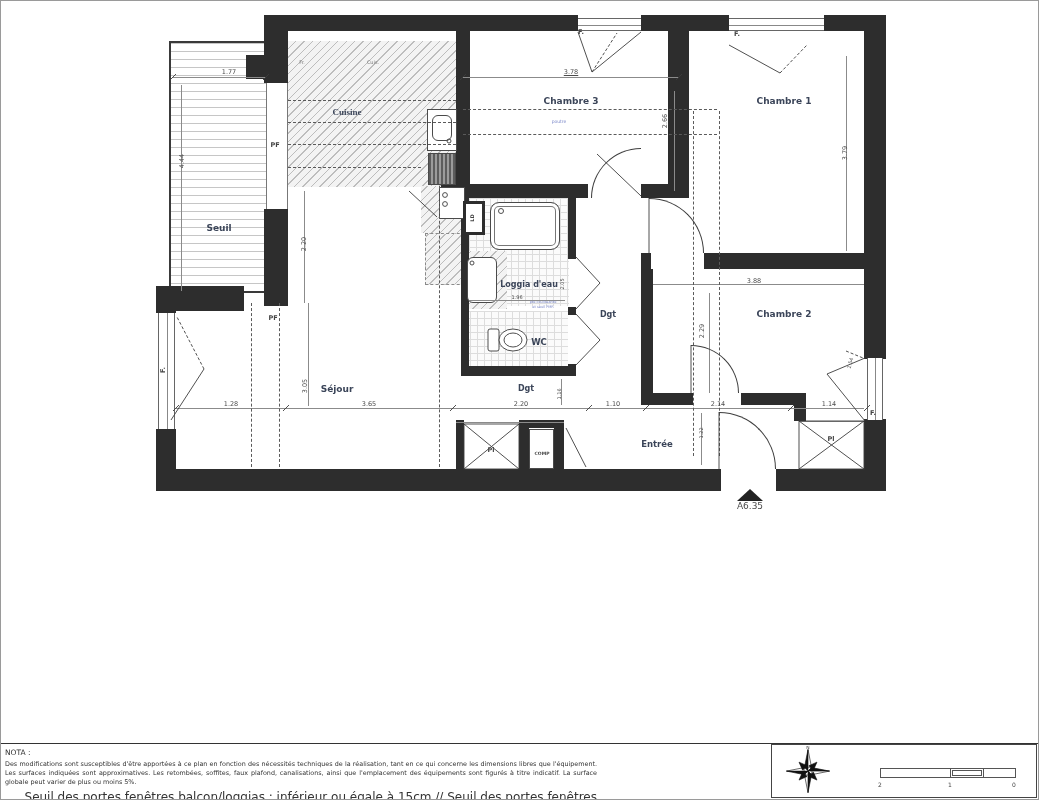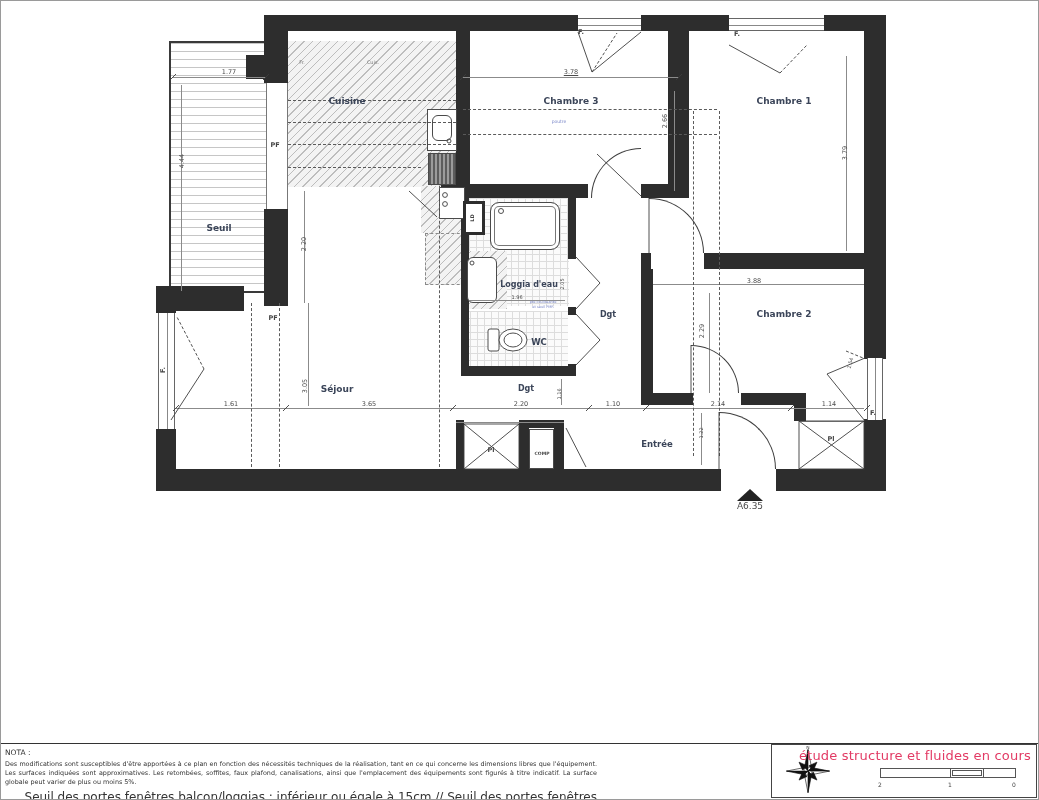--- a/index.html
+++ b/index.html
@@ -180,21 +180,21 @@
       <path d="M408,190 L436,216"></path>
 
       <path d="M172,410 L178,404 M282,410 L288,404 M449,410 L455,404 M585,410 L591,404 M642,410 L648,404 M787,410 L793,404 M863,410 L869,404"></path>
       <path d="M169,79 L175,73 M262,79 L268,73 M459,79 L465,73 M675,79 L681,73"></path>
     </g>
     <polygon points="736,500 762,500 749,488" fill="#222"></polygon>
   </svg>
 
   <div id="labels">
       <span class="pl room" style="left: 218px; top: 227px; transform: translate(-50%, -50%) rotate(0deg);">Seuil</span>
-      <span class="pl room" style="left: 346px; top: 100px; transform: translate(-50%, -50%) rotate(0deg);">Cuisine</span>
+      <span class="pl room" style="left: 346px; top: 111px; transform: translate(-50%, -50%) rotate(0deg); font-family: Liberation Serif, serif;">Cuisine</span>
       <span class="pl room" style="left: 570px; top: 100px; transform: translate(-50%, -50%) rotate(0deg);">Chambre 3</span>
       <span class="pl room" style="left: 783px; top: 100px; transform: translate(-50%, -50%) rotate(0deg);">Chambre 1</span>
       <span class="pl room" style="left: 336px; top: 388px; transform: translate(-50%, -50%) rotate(0deg);">Séjour</span>
       <span class="pl room" style="left: 528px; top: 283px; font-size: 8px; transform: translate(-50%, -50%) rotate(0deg);">Loggia d'eau</span>
       <span class="pl room" style="left: 538px; top: 341px; font-size: 8.5px; transform: translate(-50%, -50%) rotate(0deg);">WC</span>
       <span class="pl room" style="left: 783px; top: 313px; transform: translate(-50%, -50%) rotate(0deg);">Chambre 2</span>
       <span class="pl room" style="left: 656px; top: 443px; font-size: 8.5px; transform: translate(-50%, -50%) rotate(0deg);">Entrée</span>
       <span class="pl room" style="left: 525px; top: 387px; font-size: 8px; transform: translate(-50%, -50%) rotate(0deg);">Dgt</span>
       <span class="pl room" style="left: 607px; top: 313px; font-size: 8px; transform: translate(-50%, -50%) rotate(0deg);">Dgt</span>
       <span class="pl small" style="left: 274px; top: 144px; transform: translate(-50%, -50%) rotate(0deg);">PF</span>
@@ -215,21 +215,21 @@
       <span class="pl dim" style="left: 749px; top: 505px; font-size: 9px; transform: translate(-50%, -50%) rotate(0deg);">A6.35</span>
       <span class="pl dim" style="left: 228px; top: 71px; transform: translate(-50%, -50%) rotate(0deg);">1.77</span>
       <span class="pl dim" style="left: 570px; top: 71px; transform: translate(-50%, -50%) rotate(0deg); text-decoration: underline;">3.78</span>
       <span class="pl dim" style="left: 181px; top: 160px; transform: translate(-50%, -50%) rotate(-90deg);">4.44</span>
       <span class="pl dim" style="left: 303px; top: 243px; transform: translate(-50%, -50%) rotate(-90deg);">2.20</span>
       <span class="pl dim" style="left: 304px; top: 385px; transform: translate(-50%, -50%) rotate(-90deg);">3.05</span>
       <span class="pl dim" style="left: 664px; top: 120px; transform: translate(-50%, -50%) rotate(-90deg);">2.66</span>
       <span class="pl dim" style="left: 844px; top: 152px; transform: translate(-50%, -50%) rotate(-90deg);">3.79</span>
       <span class="pl dim" style="left: 753px; top: 280px; transform: translate(-50%, -50%) rotate(0deg);">3.88</span>
       <span class="pl dim" style="left: 701px; top: 330px; transform: translate(-50%, -50%) rotate(-90deg);">2.29</span>
-      <span class="pl dim" style="left: 230px; top: 403px; transform: translate(-50%, -50%) rotate(0deg);">1.61</span>
+      <span class="pl dim" style="left: 230px; top: 403px; transform: translate(-50%, -50%) rotate(0deg);">1.28</span>
       <span class="pl dim" style="left: 368px; top: 403px; transform: translate(-50%, -50%) rotate(0deg);">3.65</span>
       <span class="pl dim" style="left: 520px; top: 403px; transform: translate(-50%, -50%) rotate(0deg);">2.20</span>
       <span class="pl dim" style="left: 612px; top: 403px; transform: translate(-50%, -50%) rotate(0deg);">1.10</span>
       <span class="pl dim" style="left: 717px; top: 403px; transform: translate(-50%, -50%) rotate(0deg);">2.14</span>
       <span class="pl dim" style="left: 828px; top: 403px; transform: translate(-50%, -50%) rotate(0deg);">1.14</span>
       <span class="pl dim" style="left: 558px; top: 393px; font-size: 5px; transform: translate(-50%, -50%) rotate(-90deg);">1.16</span>
       <span class="pl dim" style="left: 700px; top: 432px; font-size: 5px; transform: translate(-50%, -50%) rotate(-90deg);">1.22</span>
       <span class="pl dim" style="left: 516px; top: 296px; font-size: 5px; transform: translate(-50%, -50%) rotate(0deg);">1.96</span>
       <span class="pl dim" style="left: 561px; top: 283px; font-size: 5px; transform: translate(-50%, -50%) rotate(-90deg);">2.05</span>
       <span class="pl dim" style="left: 849px; top: 362px; font-size: 5px; transform: translate(-50%, -50%) rotate(-75deg);">1.54</span>
@@ -253,21 +253,20 @@
           <path d="M-24,0 L0,0 L-4,4 Z" fill="#111"></path>
             <path d="M-24,0 L0,0 L-4,-4 Z" fill="#fff"></path>
           <path d="M10,-10 L6,-1 L1,-6 Z" fill="#111"></path>
             <path d="M10,10 L1,6 L6,1 Z" fill="#111"></path>
           <path d="M-10,10 L-6,1 L-1,6 Z" fill="#111"></path>
             <path d="M-10,-10 L-1,-6 L-6,-1 Z" fill="#111"></path>
           <circle cx="0" cy="0" r="4.5" fill="none"></circle>
         </g>
         <text x="0" y="-25" text-anchor="middle" font-size="5" fill="#333">N</text>
       </svg>
-      <div class="status" style="color: rgb(226, 58, 100);">étude structure et fluides en cours</div>
       <div class="sbar">
         <div class="c1"></div>
         <div class="c2"></div>
         <div class="c3"></div>
       </div>
       <span class="snum" style="left:108px;">2</span>
       <span class="snum" style="left:178px;">1</span>
       <span class="snum" style="left:242px;">0</span>
     </div>
   </div>

